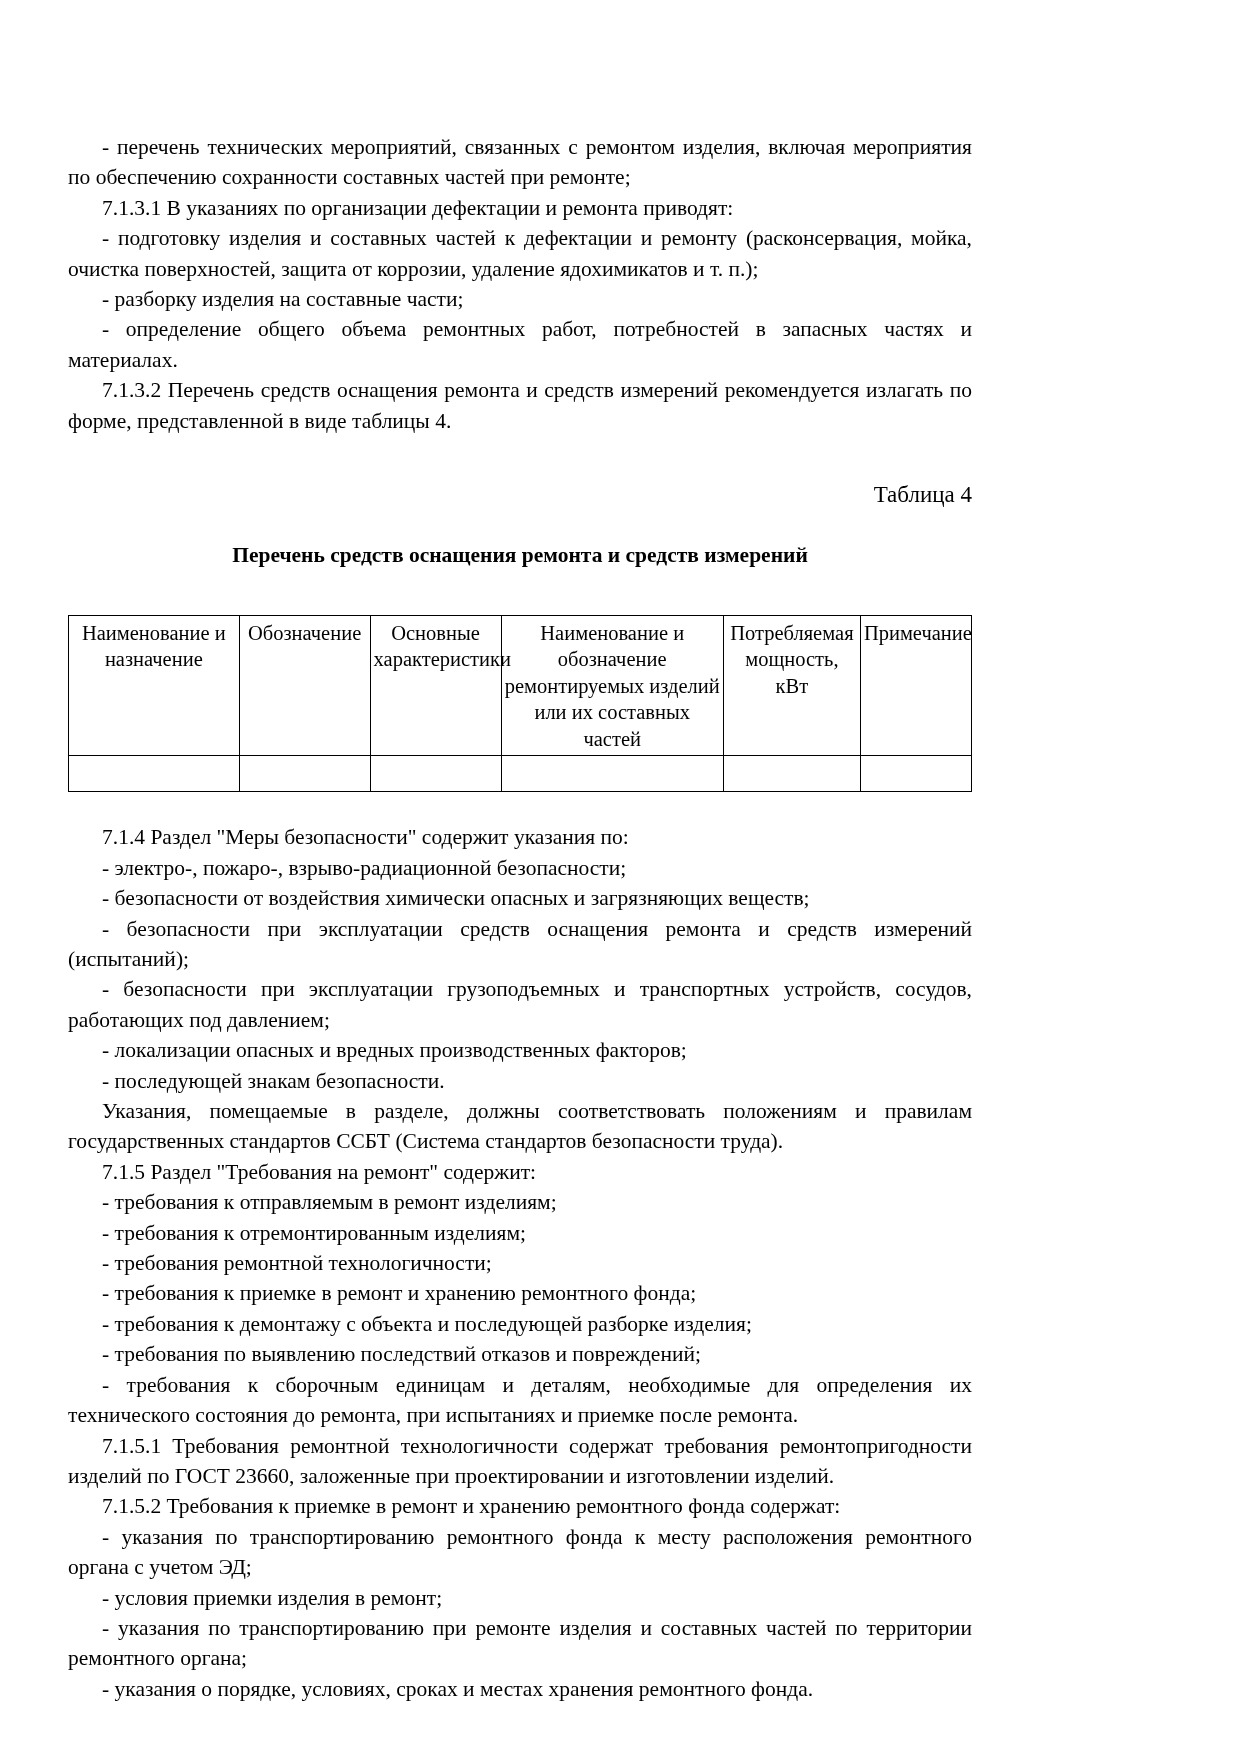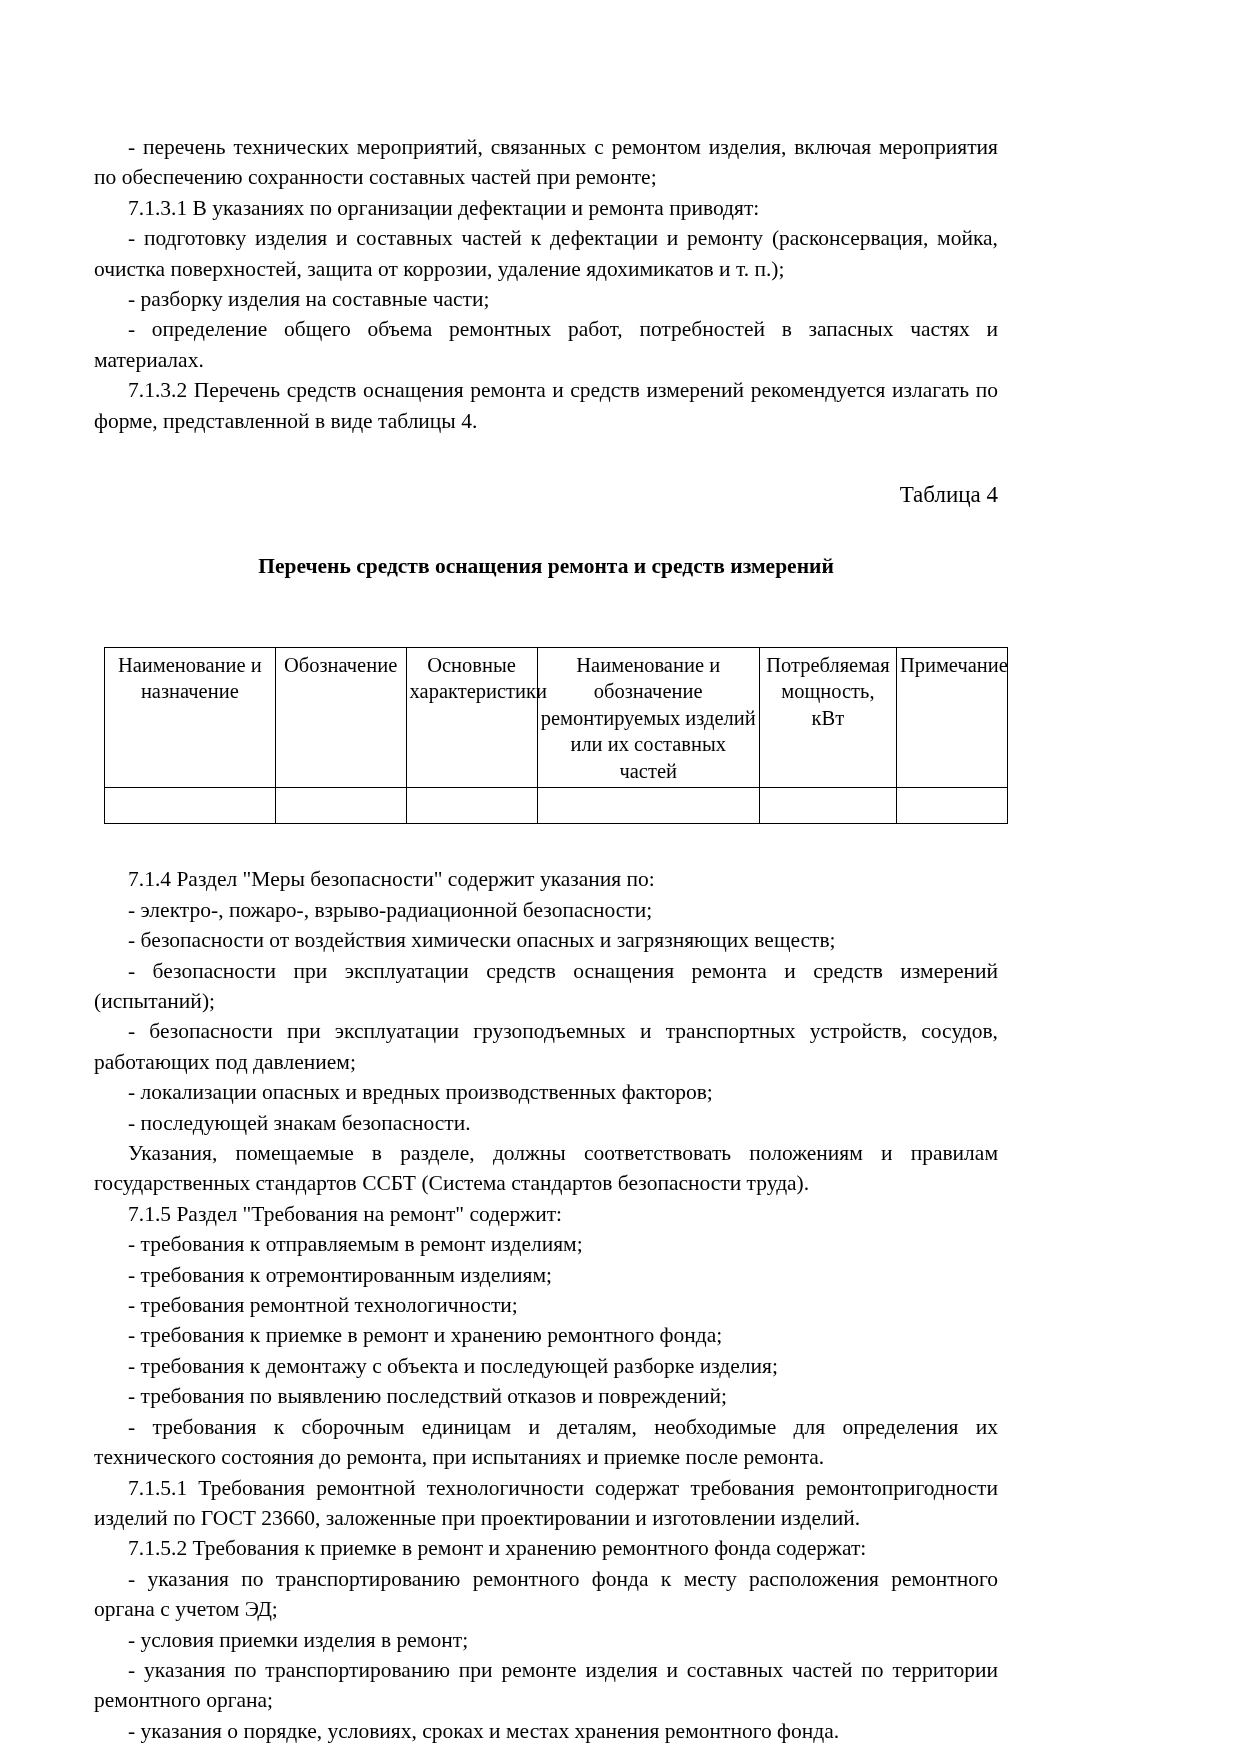--- a/index.html
+++ b/index.html
@@ -11,21 +11,21 @@
     font-family: "Liberation Serif", "DejaVu Serif", serif;
     color: #000000;
   }
   .page {
     position: relative;
     width: 1240px;
     height: 1755px;
     margin: 0 auto;
     background: #ffffff;
     box-sizing: border-box;
-    padding: 132px 168px 0 94px;
+    padding: 132px 168px 0 68px;
     overflow: hidden;
   }
   .content {
     width: 904px;
   }
   p {
     margin: 0;
     font-size: 21.5px;
     line-height: 30.4px;
     text-align: justify;
@@ -42,27 +42,27 @@
     font-size: 23px;
     line-height: 30.4px;
     text-align: right;
     margin: 0;
   }
   .table-title {
     font-size: 21.5px;
     line-height: 30.4px;
     font-weight: bold;
     text-align: center;
-    margin: 11px;
+    margin: 0;
   }
 
   table.equipment {
     border-collapse: collapse;
     width: 100%;
-    margin: 10px;
+    margin: 0;
     table-layout: fixed;
     border-radius: 32px;
   }
   table.equipment td,
   table.equipment th {
     border: 1.6px solid #000000;
     font-weight: normal;
     font-size: 20.5px;
     line-height: 26.5px;
     text-align: center;

